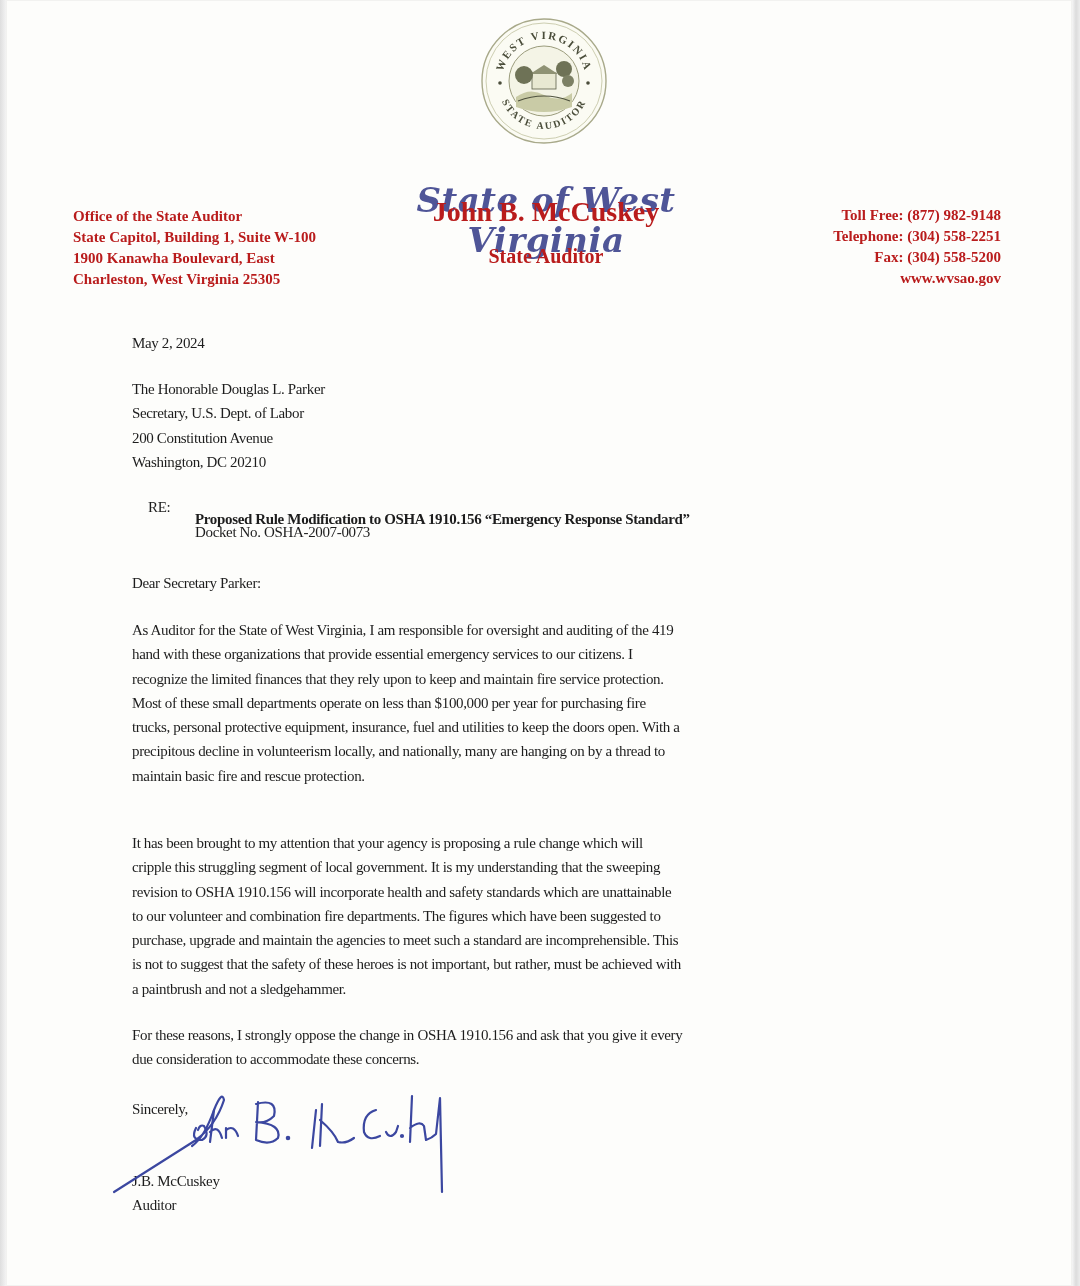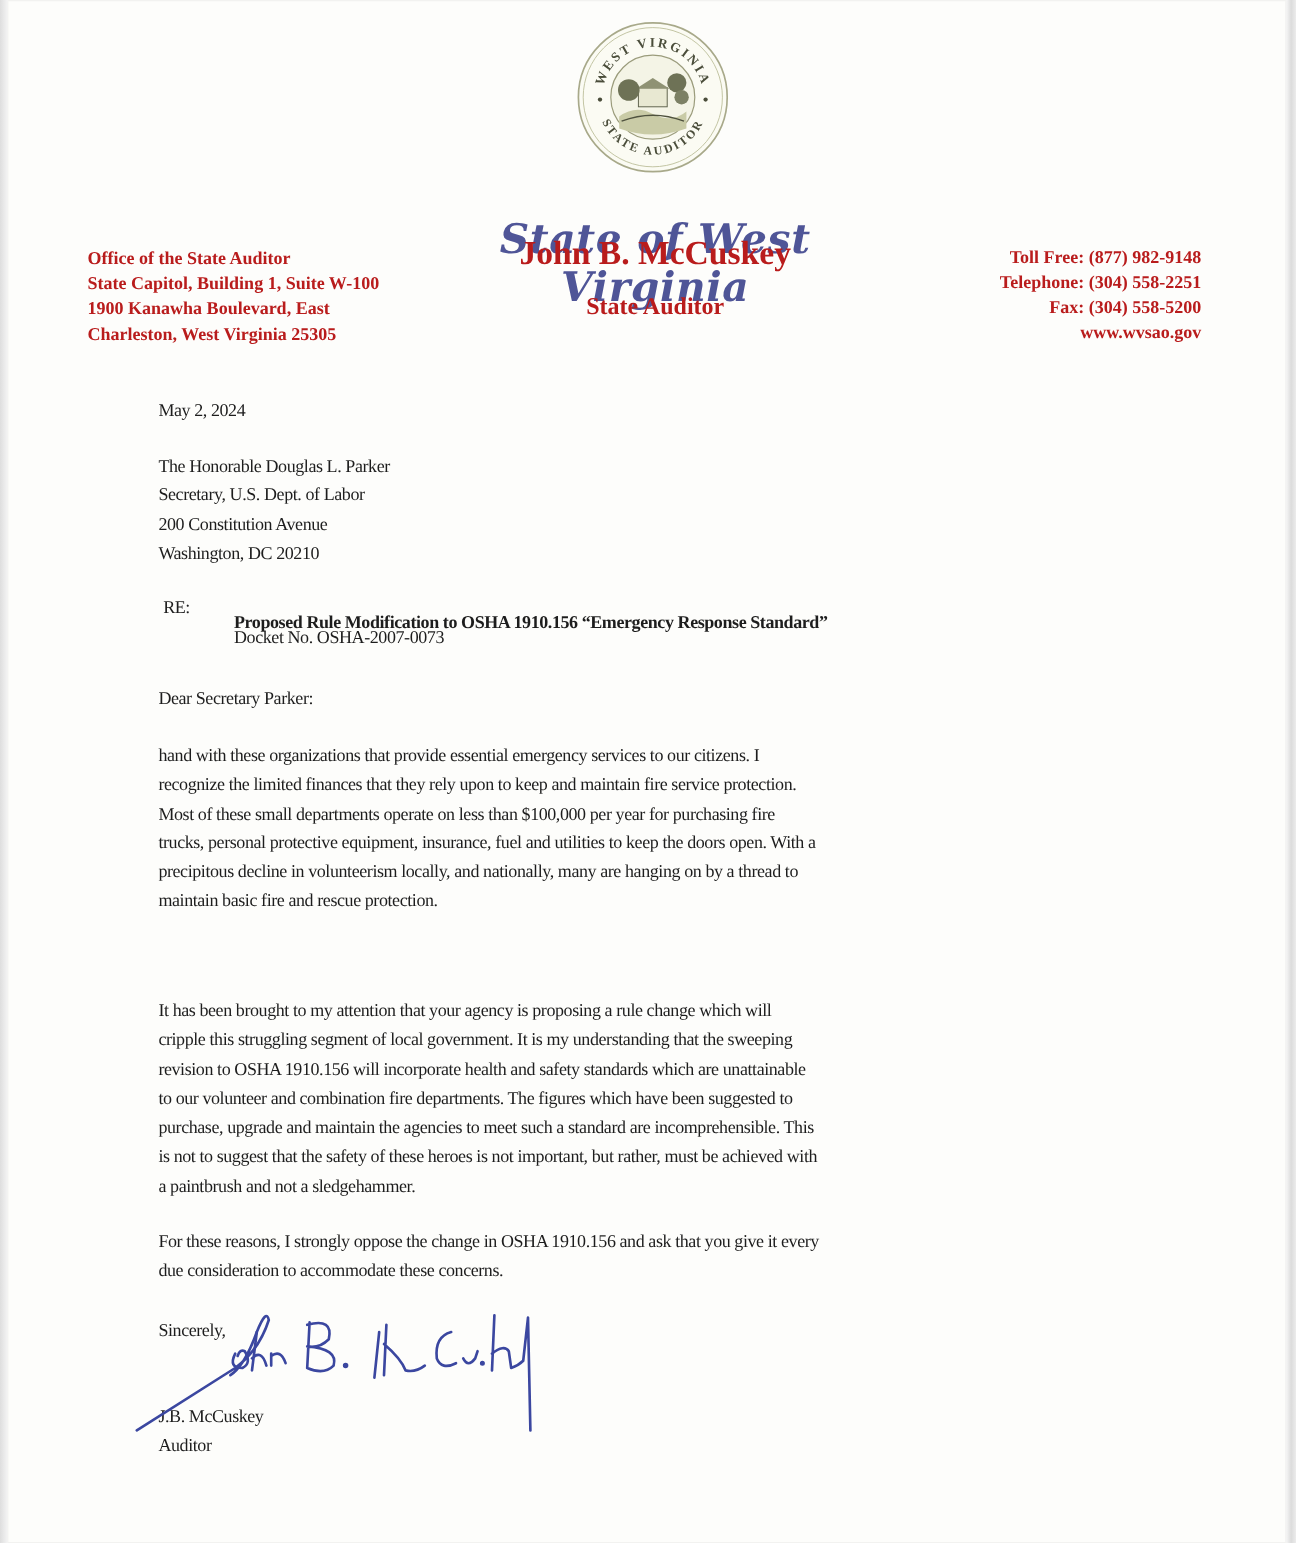--- a/index.html
+++ b/index.html
@@ -27,21 +27,21 @@
     font-family: "DejaVu Serif", serif; color: #4f5597; margin-top: 24px;
   }
   .auditor-name { top: 196px; font-size: 28px; }
   .auditor-title { top: 245px; font-size: 20px; }
 
   .body-text { position: absolute; left: 126px; width: 830px; color: #1d1d1d; font-size: 15px; line-height: 24.3px; letter-spacing: -0.35px; }
   .date { top: 331px; }
   .recipient { top: 377px; }
   .recipient div { height: 24.3px; }
   .re { top: 495px; }
-  .re .re-label { position: absolute; left: 4px; top: 0; }
+  .re .re-label { position: absolute; left: 16px; top: 0; }
   .re .re-subject { position: absolute; left: 63px; top: 12px; font-weight: bold; white-space: nowrap; }
   .re .re-docket { position: absolute; left: 63px; top: 25px; white-space: nowrap; }
   .salutation { top: 571px; }
   .p1 { top: 618px; }
   .p2 { top: 831px; }
   .p3 { top: 1023px; }
   .para div { white-space: nowrap; }
   .closing { top: 1097px; }
   .sig-name { top: 1169px; }
   .sig-title { top: 1193px; }
@@ -109,20 +109,21 @@
 
   <div class="body-text re">
     <span class="re-label">RE:</span>
     <span class="re-subject">Proposed Rule Modification to OSHA 1910.156 “Emergency Response Standard”</span>
     <span class="re-docket">Docket No. OSHA-2007-0073</span>
   </div>
 
   <div class="body-text salutation">Dear Secretary Parker:</div>
 
   <div class="body-text para p1">
+    <div>As Auditor for the State of West Virginia, I am responsible for oversight and auditing of the 419</div>
     <div>hand with these organizations that provide essential emergency services to our citizens. I</div>
     <div>recognize the limited finances that they rely upon to keep and maintain fire service protection.</div>
     <div>Most of these small departments operate on less than $100,000 per year for purchasing fire</div>
     <div>trucks, personal protective equipment, insurance, fuel and utilities to keep the doors open. With a</div>
     <div>precipitous decline in volunteerism locally, and nationally, many are hanging on by a thread to</div>
     <div>maintain basic fire and rescue protection.</div>
   </div>
 
   <div class="body-text para p2">
     <div>It has been brought to my attention that your agency is proposing a rule change which will</div>

